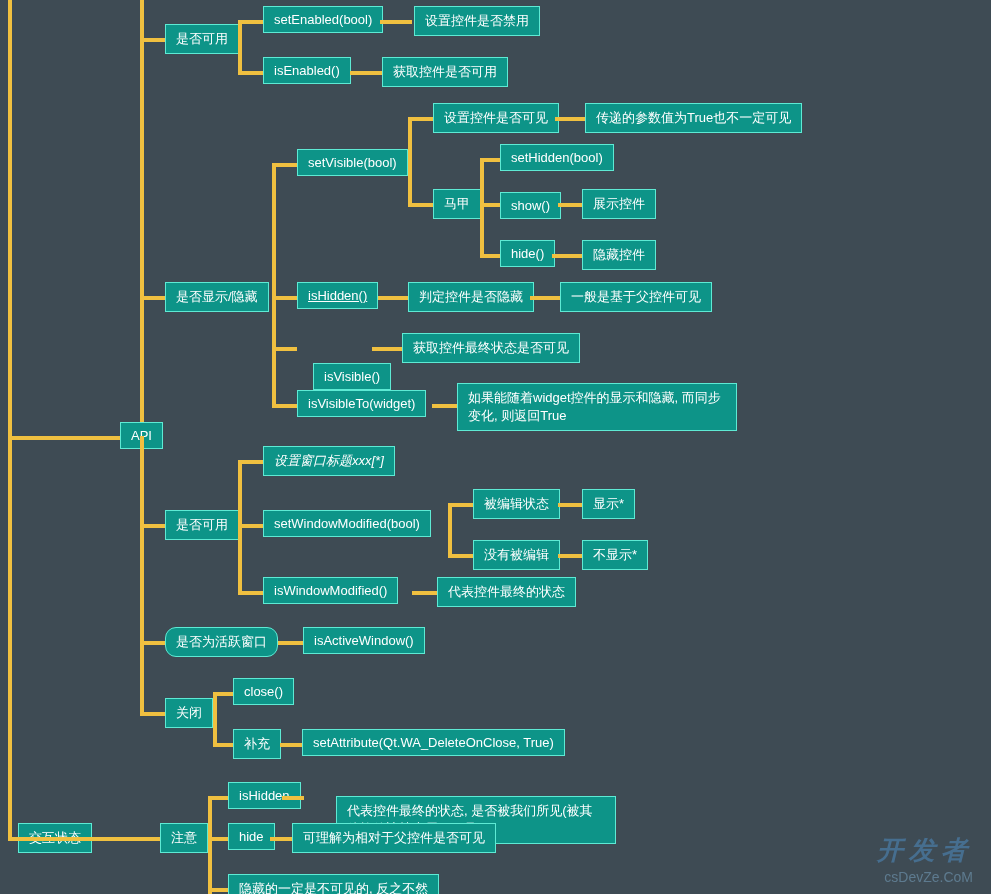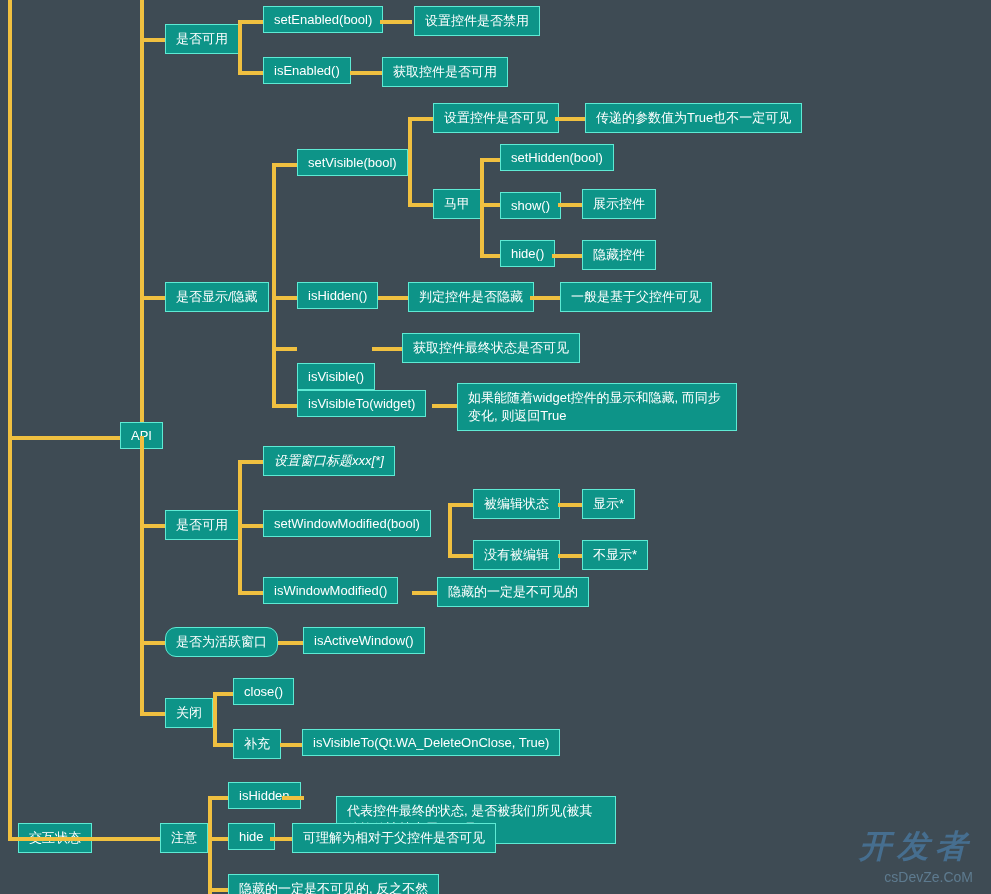--- a/index.html
+++ b/index.html
@@ -31,21 +31,21 @@
   position: absolute;
   right: 18px;
   bottom: 8px;
   color: #6b8fa8;
   font-size: 14px;
   opacity: 0.7;
   text-align: right;
   line-height: 1.3;
 }
 .watermark .big {
-  font-size: 32px;
+  font-size: 26px;
   font-weight: bold;
   font-style: italic;
   color: #4a7da8;
   letter-spacing: 6px;
 }
 </style>
 </head>
 <body>
 
 <div class="abs" style="left:8px;top:0;width:4px;height:838px;background:#f0c040;"></div>
@@ -89,28 +89,28 @@
 <div class="abs conn-h" style="left:480px;top:254px;width:20px;"></div>
 <div class="node abs" style="left:500px;top:144px;">setHidden(bool)</div>
 <div class="node abs" style="left:500px;top:172px;margin-top:20px;">show()</div>
 <div class="abs conn-h" style="left:558px;top:203px;width:24px;"></div>
 <div class="node abs" style="left:582px;top:189px;">展示控件</div>
 <div class="node abs" style="left:500px;top:240px;">hide()</div>
 <div class="abs conn-h" style="left:552px;top:254px;width:30px;"></div>
 <div class="node abs" style="left:582px;top:240px;">隐藏控件</div>
 
 <div class="abs conn-h" style="left:272px;top:296px;width:25px;"></div>
-<div class="node abs" style="left:297px;top:282px;">isHidden()</div>
+<div class="node abs" style="left:297px;top:282px;text-decoration:underline;">isHidden()</div>
 <div class="abs conn-h" style="left:378px;top:296px;width:30px;"></div>
 <div class="node abs" style="left:408px;top:282px;">判定控件是否隐藏</div>
 <div class="abs conn-h" style="left:530px;top:296px;width:30px;"></div>
 <div class="node abs" style="left:560px;top:282px;">一般是基于父控件可见</div>
 
 <div class="abs conn-h" style="left:272px;top:347px;width:25px;"></div>
-<div class="node abs" style="left:297px;top:333px;margin-top:30px;">isVisible()</div>
+<div class="node abs" style="left:313px;top:333px;margin-top:30px;">isVisible()</div>
 <div class="abs conn-h" style="left:372px;top:347px;width:30px;"></div>
 <div class="node abs" style="left:402px;top:333px;">获取控件最终状态是否可见</div>
 
 <div class="abs conn-h" style="left:272px;top:404px;width:25px;"></div>
 <div class="node abs" style="left:297px;top:390px;">isVisibleTo(widget)</div>
 <div class="abs conn-h" style="left:432px;top:404px;width:25px;"></div>
 <div class="node abs" style="left:457px;top:383px;max-width:280px;white-space:normal;">如果能随着widget控件的显示和隐藏, 而同步变化, 则返回True</div>
 
 <div class="abs conn-h" style="left:140px;top:524px;width:25px;"></div>
 <div class="node abs" style="left:165px;top:510px;">是否可用</div>
@@ -127,37 +127,37 @@
 <div class="node abs" style="left:473px;top:489px;">被编辑状态</div>
 <div class="abs conn-h" style="left:558px;top:503px;width:24px;"></div>
 <div class="node abs" style="left:582px;top:489px;">显示*</div>
 <div class="node abs" style="left:473px;top:540px;">没有被编辑</div>
 <div class="abs conn-h" style="left:558px;top:554px;width:24px;"></div>
 <div class="node abs" style="left:582px;top:540px;">不显示*</div>
 
 <div class="abs conn-h" style="left:238px;top:591px;width:25px;"></div>
 <div class="node abs" style="left:263px;top:577px;">isWindowModified()</div>
 <div class="abs conn-h" style="left:412px;top:591px;width:25px;"></div>
-<div class="node abs" style="left:437px;top:577px;">隐藏的一定是不可见的</div>
+<div class="node abs" style="left:437px;top:577px;">代表控件最终的状态</div>
 
 <div class="abs" style="left:140px;top:436px;width:4px;height:280px;background:#f0c040;"></div>
 <div class="abs conn-h" style="left:140px;top:641px;width:25px;"></div>
 <div class="node abs" style="left:165px;top:627px;border-radius:11px;">是否为活跃窗口</div>
 <div class="abs conn-h" style="left:278px;top:641px;width:25px;"></div>
 <div class="node abs" style="left:303px;top:627px;">isActiveWindow()</div>
 
 <div class="abs conn-h" style="left:140px;top:712px;width:25px;"></div>
 <div class="node abs" style="left:165px;top:698px;">关闭</div>
 <div class="abs" style="left:213px;top:692px;width:4px;height:55px;background:#f0c040;"></div>
 <div class="abs conn-h" style="left:213px;top:692px;width:20px;"></div>
 <div class="abs conn-h" style="left:213px;top:743px;width:20px;"></div>
 <div class="node abs" style="left:233px;top:678px;">close()</div>
 <div class="node abs" style="left:233px;top:729px;">补充</div>
 <div class="abs conn-h" style="left:280px;top:743px;width:22px;"></div>
-<div class="node abs" style="left:302px;top:729px;">isVisibleTo(Qt.WA_DeleteOnClose, True)</div>
+<div class="node abs" style="left:302px;top:729px;">setAttribute(Qt.WA_DeleteOnClose, True)</div>
 
 <div class="abs conn-h" style="left:8px;top:837px;width:152px;"></div>
 <div class="node abs" style="left:160px;top:823px;">注意</div>
 <div class="abs" style="left:208px;top:796px;width:4px;height:98px;background:#f0c040;"></div>
 <div class="abs conn-h" style="left:208px;top:796px;width:20px;"></div>
 <div class="abs conn-h" style="left:208px;top:837px;width:20px;"></div>
 <div class="abs conn-h" style="left:208px;top:888px;width:20px;"></div>
 
 <div class="node abs" style="left:228px;top:782px;">isHidden</div>
 <div class="abs conn-h" style="left:282px;top:796px;width:22px;"></div>

